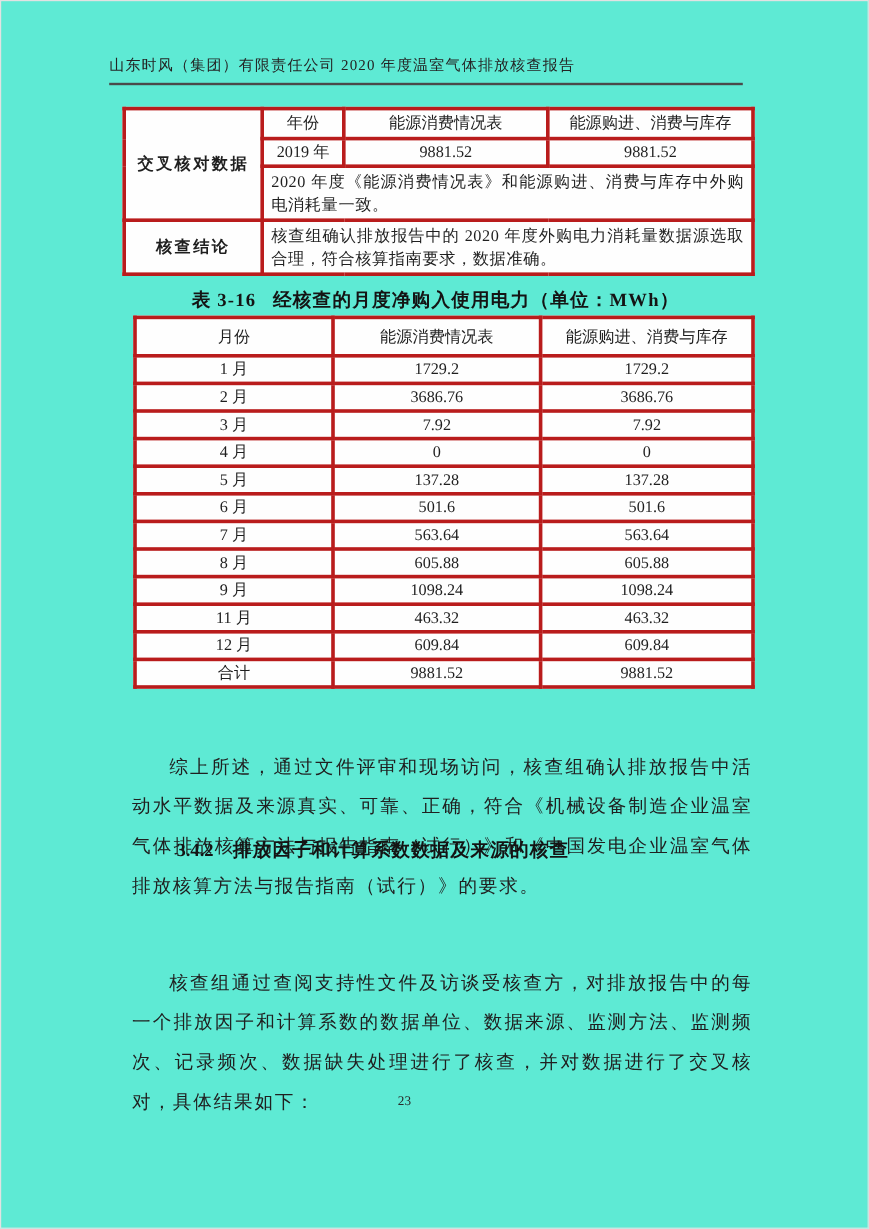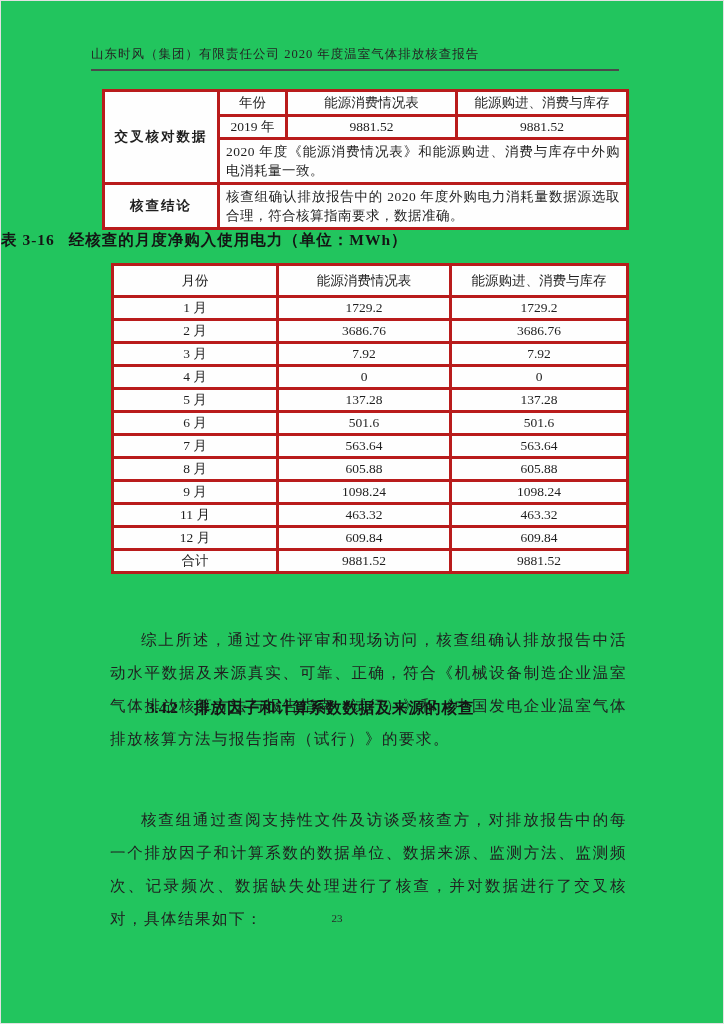--- a/index.html
+++ b/index.html
@@ -1,18 +1,18 @@
 <!DOCTYPE html>
 <html lang="zh"><head>
 <meta charset="utf-8">
 <style>
   * { margin:0; padding:0; box-sizing:border-box; }
   html,body { background:#ffffff; }
   .page {
-    position:relative; width:724px; height:1024px; background:#22c55e;
+    position:relative; width:724px; height:1024px; background:#5eead4;
     font-family:"Liberation Serif","DejaVu Serif",serif; color:#1f1f1f;
     overflow:hidden; border:1px solid #e2e2e2;
   }
   
   .doc-header {
     position:absolute; top:45px; left:90px; width:528px;
     border-bottom:2px solid #4a4a4a; padding-bottom:6px;
     font-size:12.5px; letter-spacing:1px; color:#242424;
   }
   
@@ -21,21 +21,21 @@
        font-size:13.5px; padding:1px 4px; }
   .cross-table { position:absolute; top:88px; left:101px; width:524px; }
   .cross-table .r-head td { height:25px; }
   .cross-table .r-year td { height:23px; }
   .cross-table .r-note td { height:41px; }
   .cross-table .r-conc td { height:40px; }
   .cell-label { font-weight:bold; letter-spacing:2px; }
   .cell-note { text-align:left; text-align:justify; line-height:19px;
                padding:2px 6px; letter-spacing:0.5px; }
   .table-caption {
-    position:absolute; top:229px; left:0; width:724px; 
+    position:absolute; top:239px; left:0; width:724px; text-align:center;
     font-weight:bold; font-size:15.5px; letter-spacing:1px; color:#141414;
   }
   .table-caption .cap-label { margin-right:14px; }
   .monthly-table { position:absolute; top:262px; left:110px; width:515px; }
   .monthly-table .m-head td { height:32px; }
   .monthly-table .m-row td { height:22px; }
   
   .para {
     position:absolute; left:109px; width:517px; text-align:justify;
     font-size:15.5px; line-height:33px; letter-spacing:1.5px; color:#202020;

